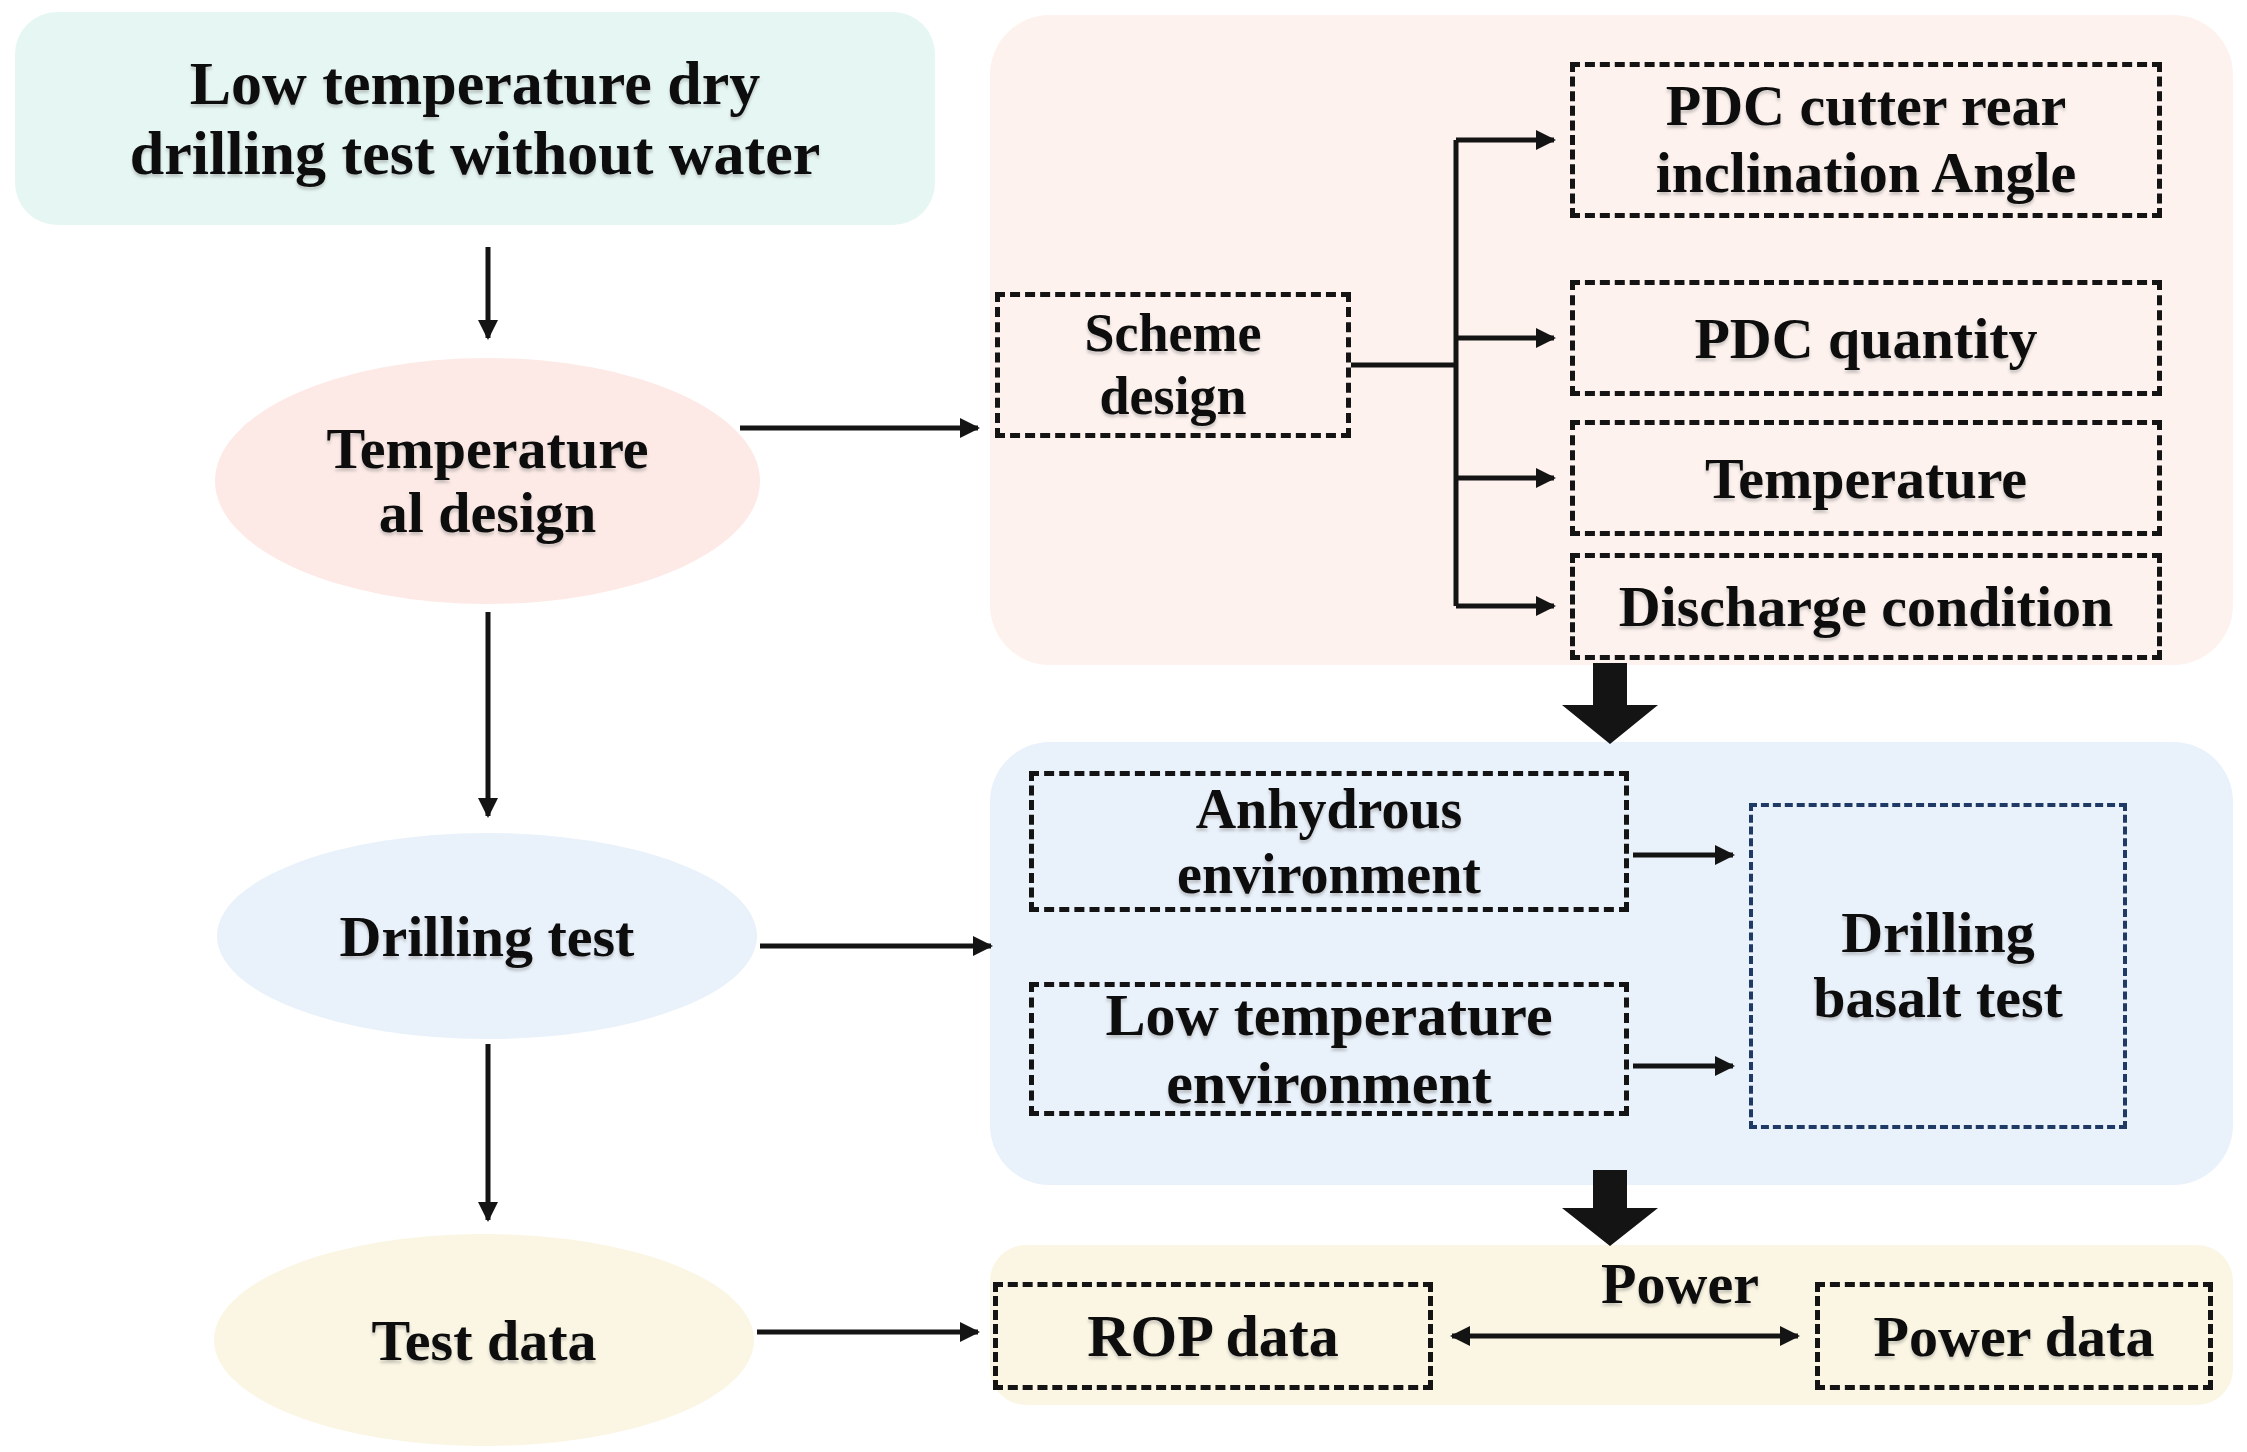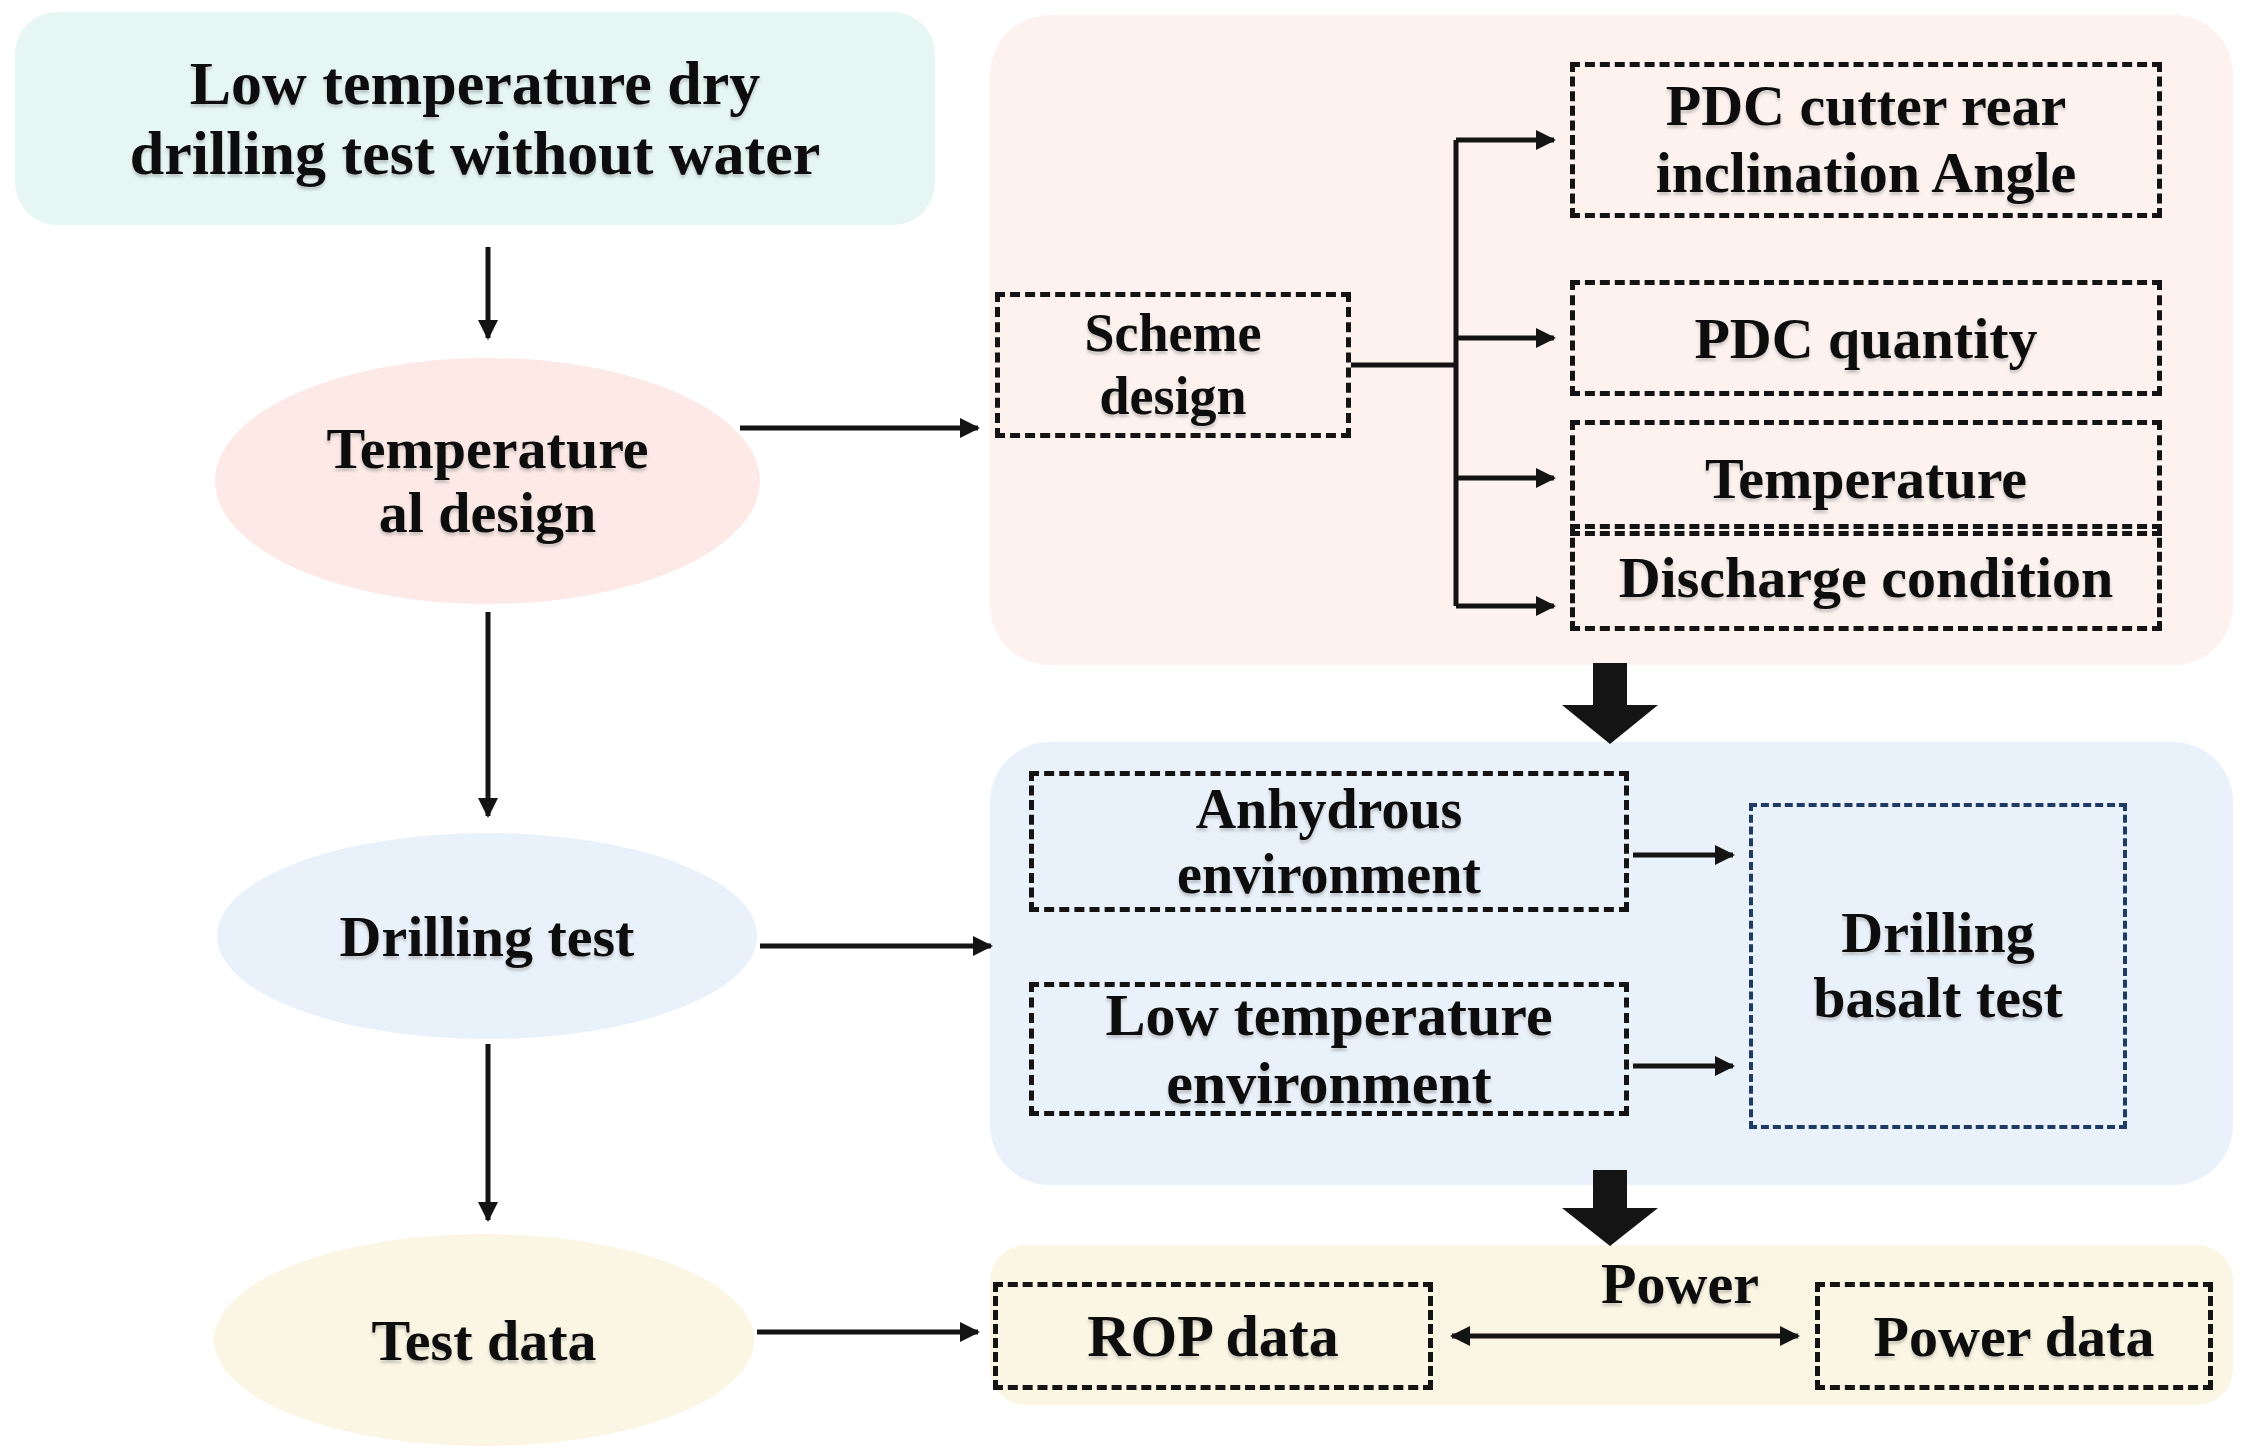--- a/index.html
+++ b/index.html
@@ -26,21 +26,21 @@
   .el-test{left:214px;top:1234px;width:540px;height:212px;background:var(--yellow-fill);font-size:58px;}
   .container{position:absolute;box-sizing:border-box;}
   .pink-container{left:990px;top:15px;width:1243px;height:650px;border-radius:60px;background:var(--pink-container);}
   .blue-container{left:990px;top:742px;width:1243px;height:443px;border-radius:60px;background:var(--blue-fill);}
   .yellow-container{left:990px;top:1245px;width:1243px;height:160px;border-radius:36px;background:var(--yellow-fill);}
   .dashed{border:5px dashed var(--line);background:transparent;gap:6px;}
   .scheme-box{left:995px;top:292px;width:356px;height:146px;font-size:54px;line-height:1.06;}
   .fbox1{left:1570px;top:62px;width:592px;height:156px;font-size:58px;line-height:1.05;}
   .fbox2{left:1570px;top:280px;width:592px;height:116px;font-size:58px;}
   .fbox3{left:1570px;top:420px;width:592px;height:116px;font-size:58px;}
-  .fbox4{left:1570px;top:524px;width:592px;height:107px;font-size:58px;}
+  .fbox4{left:1570px;top:553px;width:592px;height:107px;font-size:58px;}
   .env1{left:1029px;top:771px;width:600px;height:141px;font-size:56px;line-height:1.04;}
   .env2{left:1029px;top:982px;width:600px;height:134px;font-size:60px;line-height:1.04;}
   .basalt{left:1749px;top:803px;width:378px;height:326px;border:4px dashed var(--navy-border);font-size:58px;line-height:1.12;}
   .target-lbl{left:1500px;top:1250px;width:360px;height:66px;font-size:58px;}
   .rop-box{left:993px;top:1282px;width:440px;height:108px;font-size:60px;}
   .power-box{left:1815px;top:1282px;width:398px;height:108px;font-size:58px;}
   svg.overlay{position:absolute;left:0;top:0;width:2247px;height:1452px;pointer-events:none;}
   svg.overlay line{stroke:var(--line);stroke-width:5px;fill:none;}
   svg.overlay .thick{fill:var(--line);stroke:none;}
   svg.overlay marker path{fill:var(--line);}

